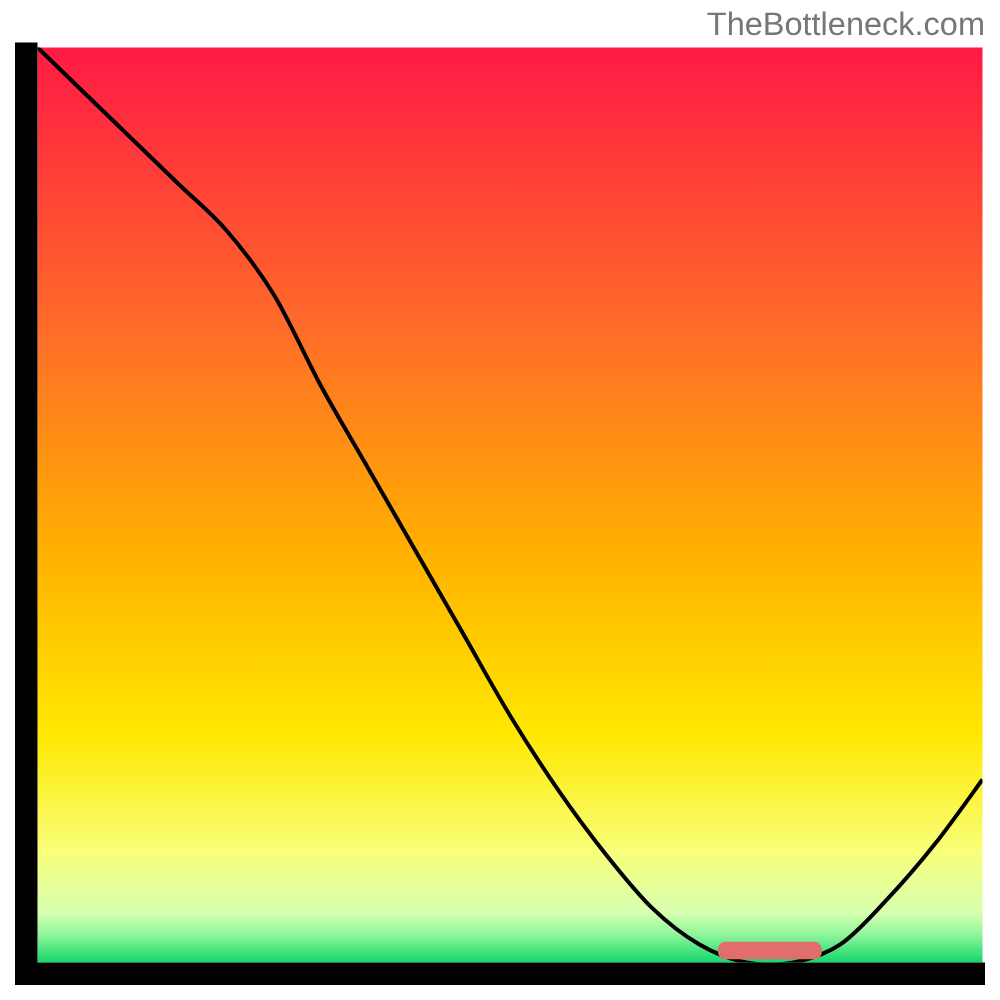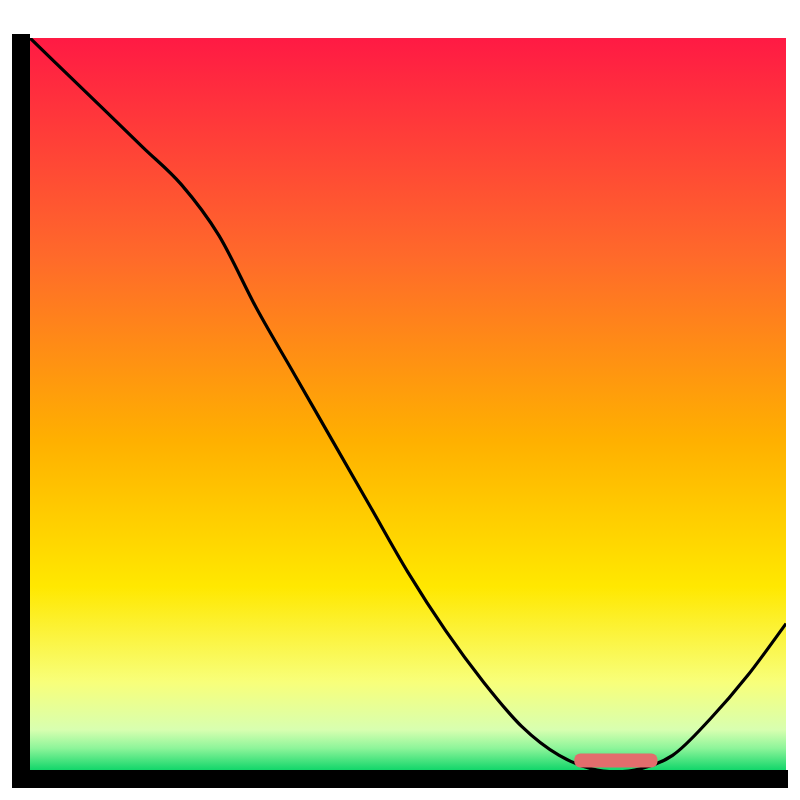--- a/index.html
+++ b/index.html
@@ -53,13 +53,14 @@
 
   <g id="plot-group" clip-path="url(#plot-clip)">
     <path id="curve-path" fill="none" stroke="#000000" stroke-width="3.2" d="M 30 38 C 36.300000000000004 44.1 55.20000000000001 62.400000000000034 67.80000000000001 74.60000000000002 C 80.4 86.80000000000001 93.00000000000001 98.99999999999993 105.60000000000001 111.19999999999993 C 118.2 123.39999999999993 130.79999999999998 135.60000000000005 143.39999999999998 147.80000000000007 C 155.99999999999997 160.00000000000009 168.60000000000002 169.76 181.20000000000002 184.39999999999998 C 193.8 199.03999999999996 206.4 214.89999999999998 219 235.64 C 231.6 256.38 244.19999999999996 285.65999999999997 256.79999999999995 308.84 C 269.4 332.02 281.99999999999994 352.76 294.59999999999997 374.71999999999997 C 307.2 396.67999999999995 319.8 418.64 332.40000000000003 440.59999999999997 C 345.00000000000006 462.55999999999995 357.6 484.52 370.2 506.48 C 382.79999999999995 528.44 395.4 551.62 408 572.36 C 420.6 593.1 433.20000000000005 612.62 445.8 630.92 C 458.4 649.2199999999999 470.99999999999994 666.3 483.59999999999997 682.16 C 496.2 698.02 508.80000000000007 713.88 521.4000000000001 726.08 C 534.0000000000001 738.2800000000001 546.5999999999999 748.04 559.1999999999999 755.36 C 571.8 762.6800000000001 584.4 767.56 597 770 C 609.6 772.44 622.2 772.44 634.8000000000001 770 C 647.4000000000001 767.56 660 763.9 672.6 755.36 C 685.2 746.82 697.8 732.18 710.4 718.76 C 723 705.34 735.5999999999999 690.7 748.1999999999999 674.84 C 760.8 658.98 779.7 632.14 786 623.6"></path>
     <rect id="highlight-bar" rx="6" ry="6" fill="#e26d6d" x="574.3199999999999" width="83.16000000000008" y="753.484" height="14"></rect>
   </g>
 
   <rect id="frame-left" fill="#000" x="12" y="34" width="18" height="754"></rect>
   <rect id="frame-bottom" fill="#000" x="12" y="770" width="776" height="18"></rect>
 </svg>
 
+<div class="watermark">TheBottleneck.com</div>
 </div>
 
 </body></html>

